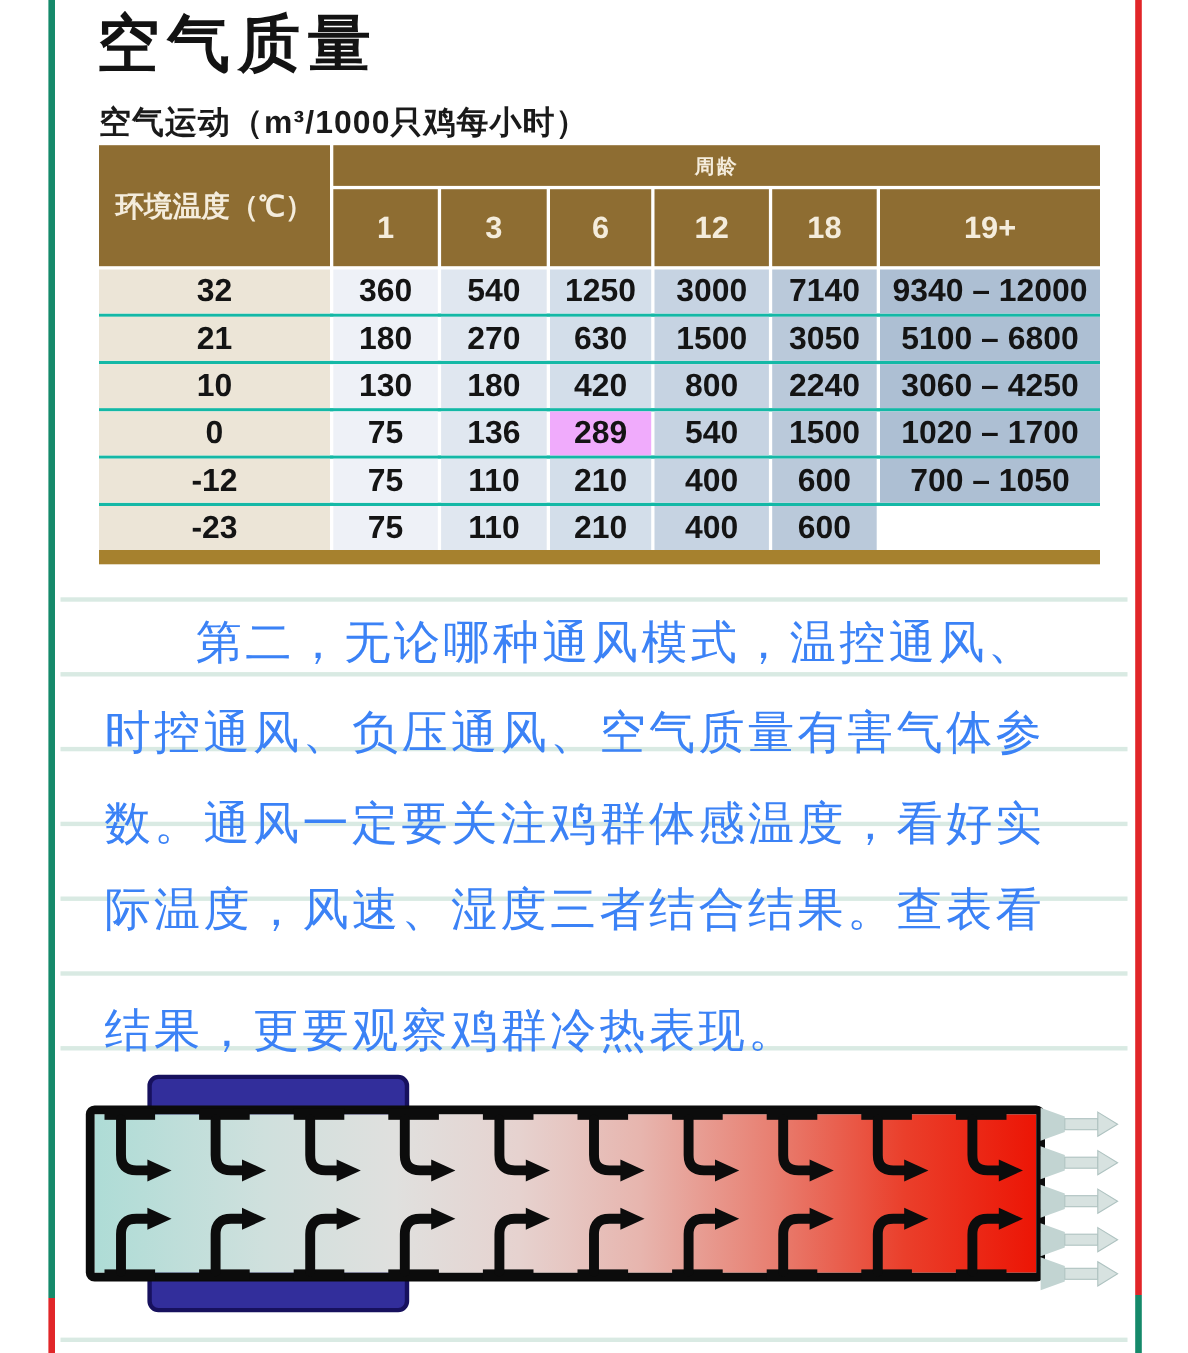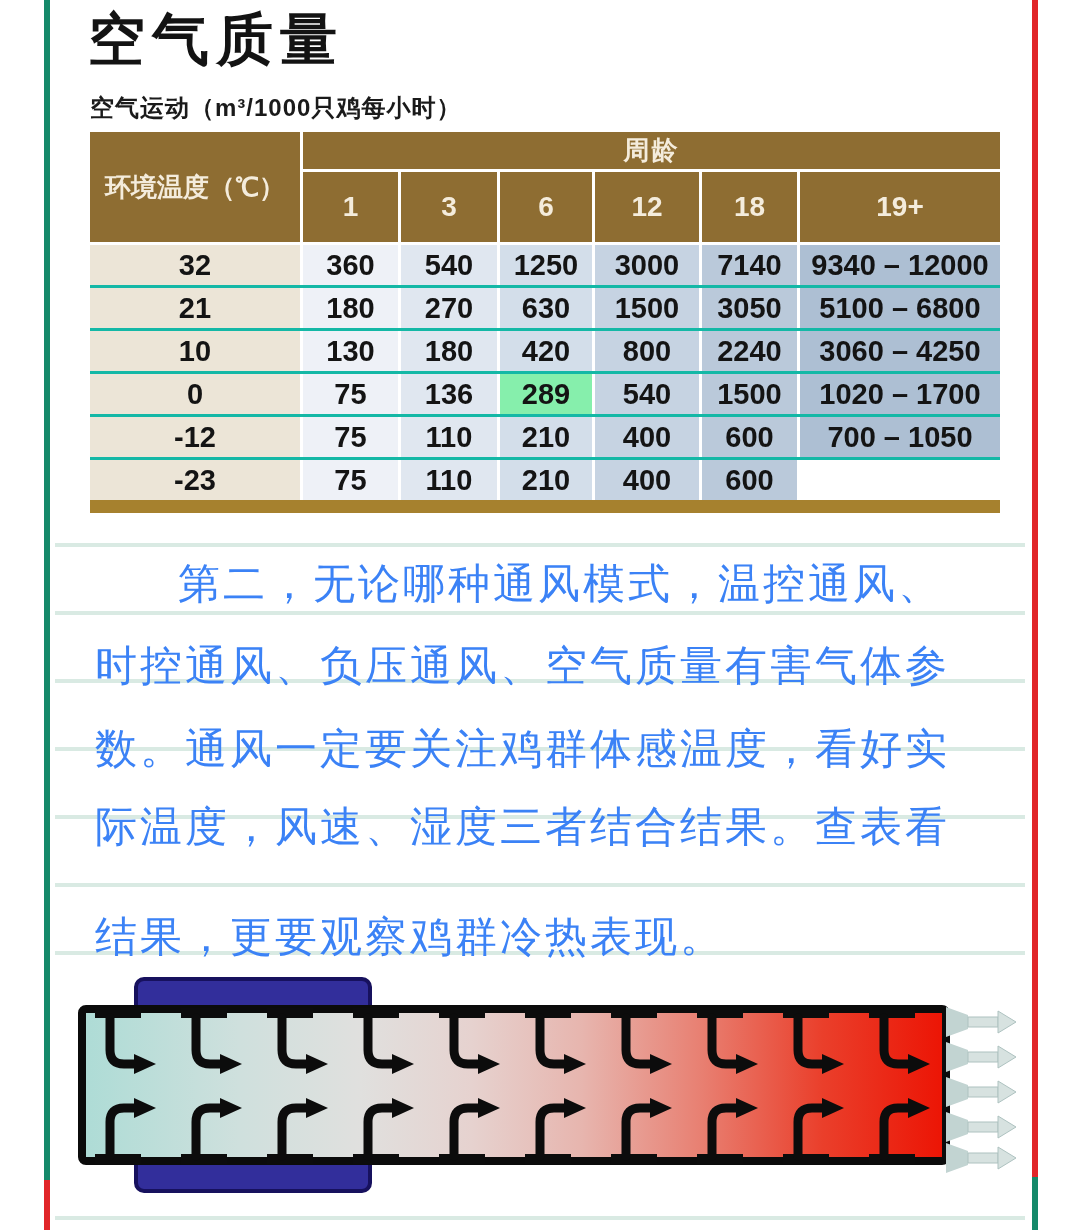--- a/index.html
+++ b/index.html
@@ -7,30 +7,30 @@
     width:1080px;height:1230px;position:relative;background:#ffffff;
     font-family:"Liberation Sans",sans-serif;color:#141414;overflow:hidden;
   }
   
   .stripe{position:absolute;top:0;width:6px;height:1230px;}
   .stripe.left{left:44px;background:linear-gradient(180deg,#15896a 0px,#15896a 1180px,#e12629 1180px,#e12629 100%);}
   .stripe.right{left:1032px;background:linear-gradient(180deg,#e12629 0px,#e12629 1177px,#15896a 1177px,#15896a 100%);}
 
   
   .page-title{position:absolute;left:88px;top:2px;font-size:57px;font-weight:900;letter-spacing:7px;color:#131313;margin:0;}
-  .page-subtitle{position:absolute;left:90px;top:92px;font-size:24px;font-weight:700;color:#1a1a1a;margin:0;letter-spacing:1px;}
+  .page-subtitle{position:absolute;left:90px;top:92px;font-size:29px;font-weight:700;color:#1a1a1a;margin:0;letter-spacing:1px;}
 
   
   .airflow-table{position:absolute;left:90px;top:132px;width:910px;background:#ffffff;}
   .t-row{display:flex;gap:3px;}
   .t-cell{display:flex;align-items:center;justify-content:center;box-sizing:border-box;}
   .hdr{background:#8e6d32;color:#f4ecdc;font-weight:700;}
   .corner-cell{width:210px;height:110px;font-size:26px;}
   .right-head{width:697px;display:flex;flex-direction:column;gap:3px;}
-  .group-cell{height:37px;font-size:26px;letter-spacing:2px;}
+  .group-cell{height:37px;font-size:18px;letter-spacing:2px;}
   .age-row{display:flex;gap:3px;height:70px;}
   .age-cell{font-size:28px;}
   .data-row{display:flex;gap:3px;height:40px;}
   .data-row + .data-row{border-top:3px solid #14b8a6;}
   .data-band{margin-top:3px;}
   .temp-cell{width:210px;background:#ece5d7;font-size:29px;font-weight:700;}
   .val-cell{font-size:29px;font-weight:700;}
   .gold-bar{height:13px;background:#a6812e;}
 
   
@@ -95,21 +95,21 @@
         <div class="t-cell val-cell" style="width:96px;background:#e0e7f0">180</div>
         <div class="t-cell val-cell" style="width:92px;background:#d3deea">420</div>
         <div class="t-cell val-cell" style="width:104px;background:#c6d3e2">800</div>
         <div class="t-cell val-cell" style="width:95px;background:#bac9da">2240</div>
         <div class="t-cell val-cell" style="width:200px;background:#adbfd3">3060 – 4250</div>
       </div>
       <div class="data-row">
         <div class="t-cell temp-cell">0</div>
         <div class="t-cell val-cell" style="width:95px;background:#eef1f7">75</div>
         <div class="t-cell val-cell" style="width:96px;background:#e0e7f0">136</div>
-        <div class="t-cell val-cell" style="width:92px;background:#86efac">289</div>
+        <div class="t-cell val-cell" style="width:92px;background:#f0abfc">289</div>
         <div class="t-cell val-cell" style="width:104px;background:#c6d3e2">540</div>
         <div class="t-cell val-cell" style="width:95px;background:#bac9da">1500</div>
         <div class="t-cell val-cell" style="width:200px;background:#adbfd3">1020 – 1700</div>
       </div>
       <div class="data-row">
         <div class="t-cell temp-cell">-12</div>
         <div class="t-cell val-cell" style="width:95px;background:#eef1f7">75</div>
         <div class="t-cell val-cell" style="width:96px;background:#e0e7f0">110</div>
         <div class="t-cell val-cell" style="width:92px;background:#d3deea">210</div>
         <div class="t-cell val-cell" style="width:104px;background:#c6d3e2">400</div>

